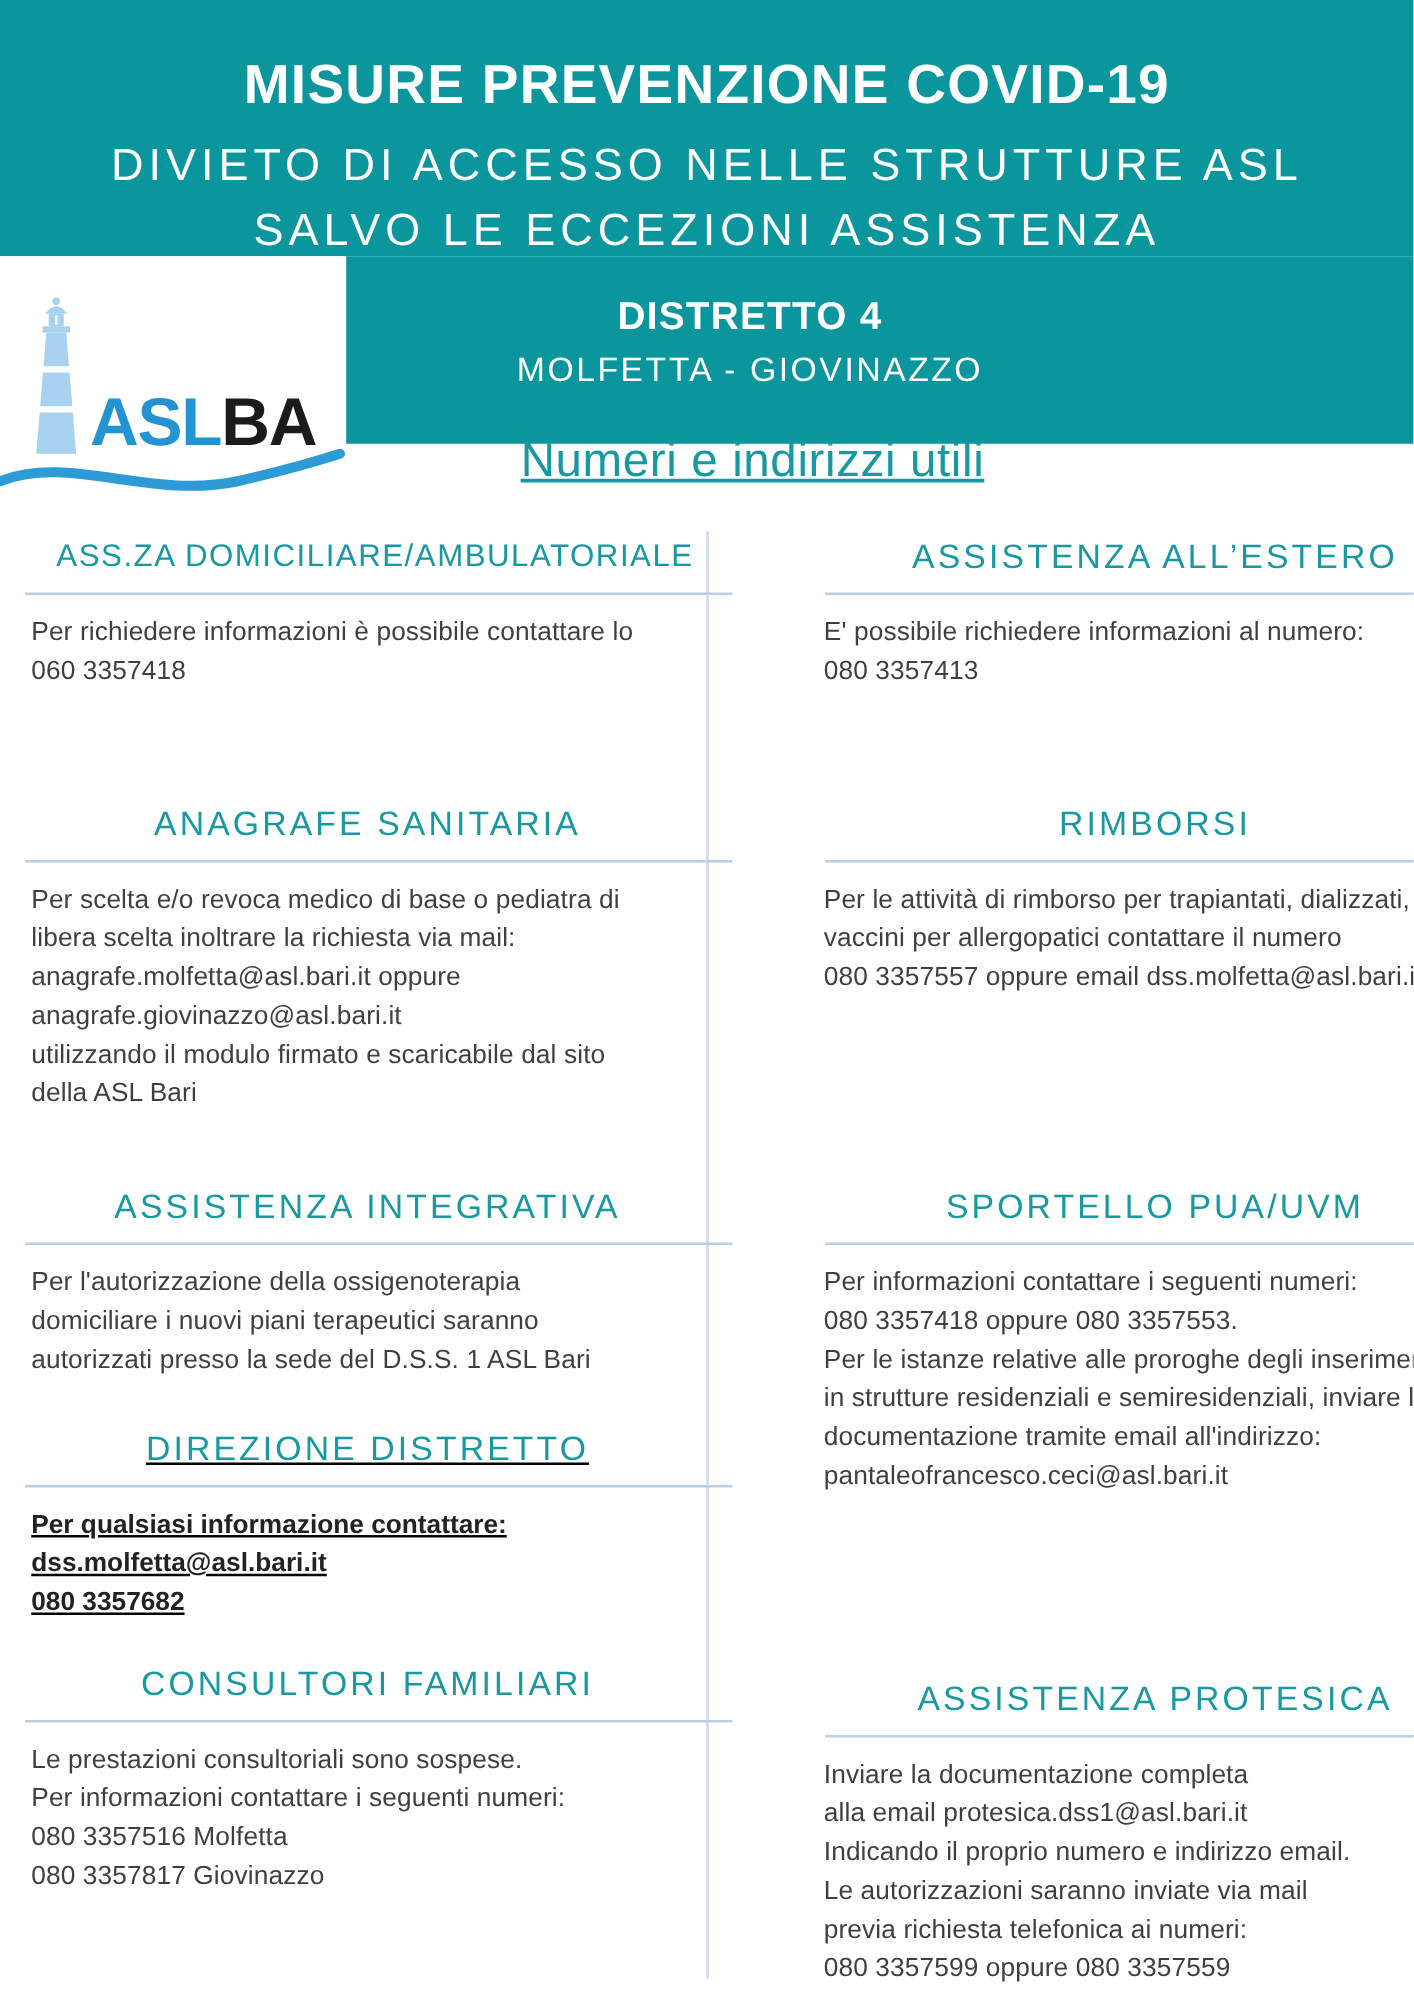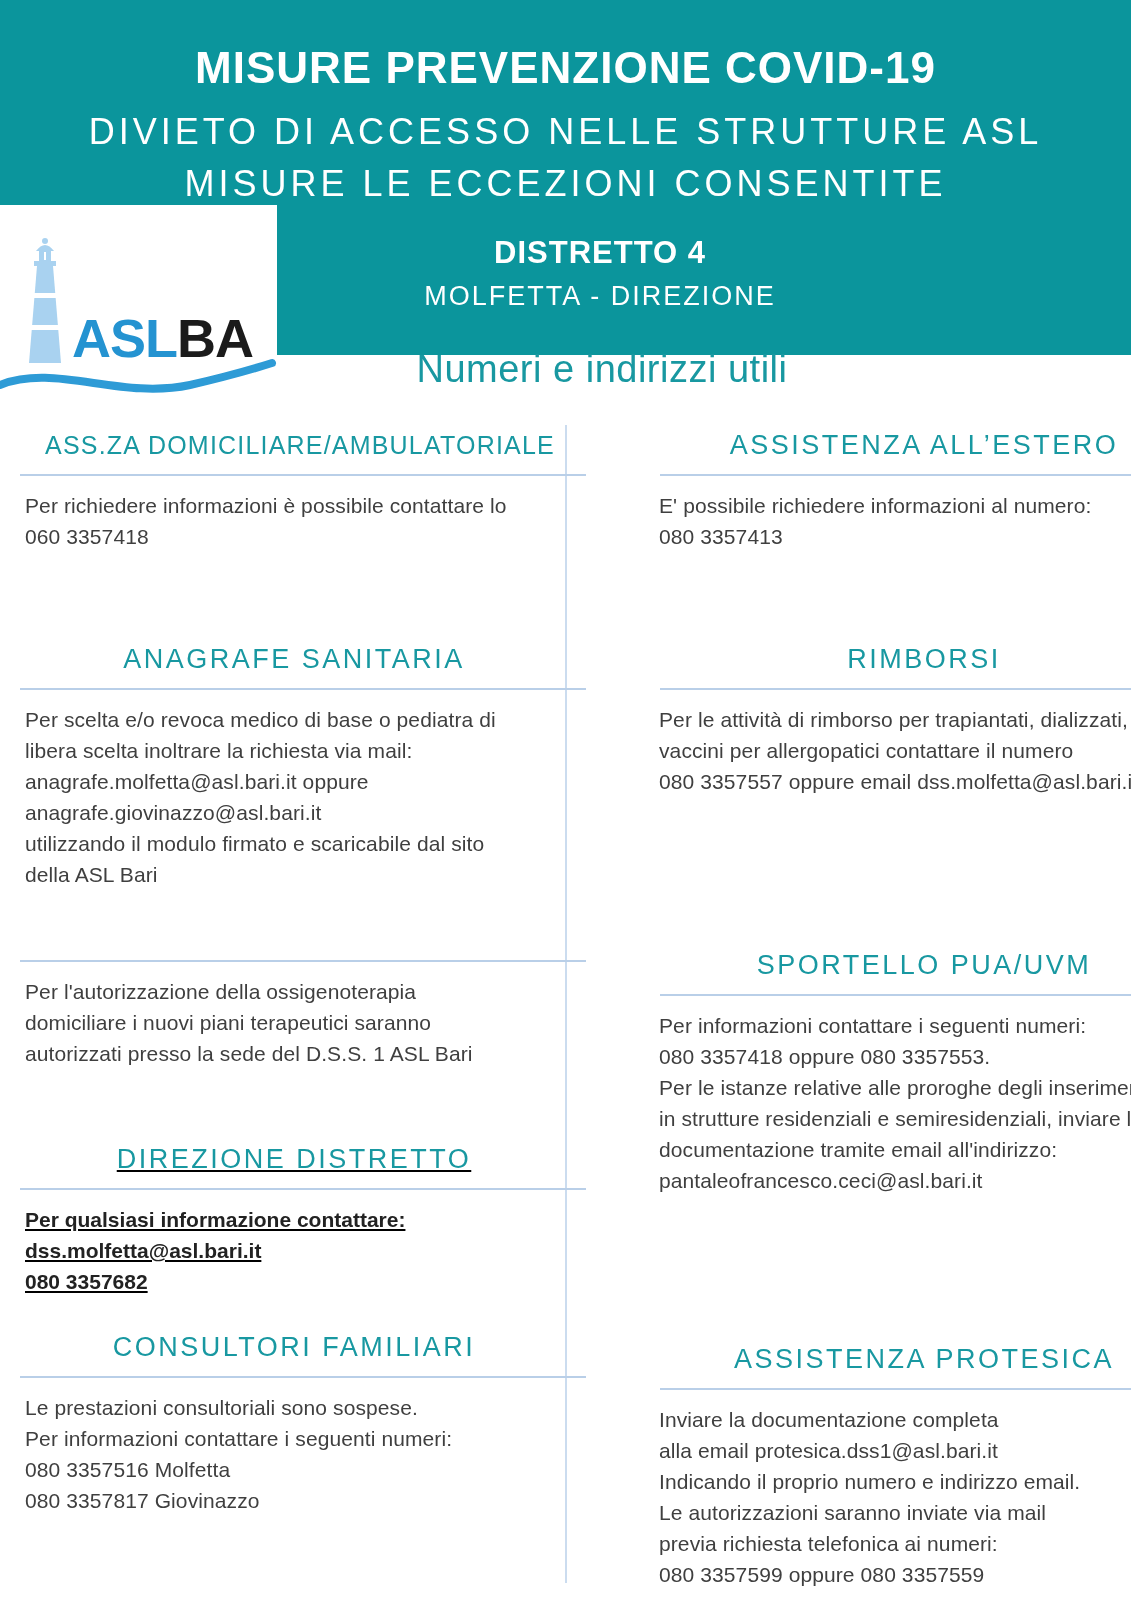--- a/index.html
+++ b/index.html
@@ -33,21 +33,21 @@
 
   
   .logo{position:absolute;left:0;top:205px;width:276px;height:215px;background:#ffffff;}
   .logo svg{position:absolute;left:0;top:30px;}
   .logo-text{position:absolute;left:72px;top:102px;font-size:54px;font-weight:800;letter-spacing:-1px;white-space:nowrap;}
   .logo-text .asl{color:var(--logo-blue);}
   .logo-text .ba{color:var(--logo-black);}
 
   
   .page-title{position:absolute;left:0;top:348px;width:1131px;text-align:center;padding-left:73px;
-              color:var(--heading-teal);font-size:38px;font-weight:500;letter-spacing:0.5px;}
+              color:var(--heading-teal);font-size:38px;font-weight:500;letter-spacing:0.5px;text-decoration:underline;}
 
   
   .content{position:absolute;left:0;top:420px;width:1131px;height:1180px;}
   .vdivider{position:absolute;left:565px;top:5px;width:2px;height:1158px;background:var(--divider-blue);}
   .sec{position:absolute;width:610px;}
   .sec.right{left:594px;margin-left:40px;}
   .sec-title{color:var(--heading-teal);font-size:27px;font-weight:500;letter-spacing:2.5px;
              text-align:center;line-height:34px;white-space:nowrap;padding-right:22px;}
   .sec.right .sec-title{padding-right:30px;}
   .sec-title.long{font-size:25px;letter-spacing:1.2px;padding-right:10px;}
@@ -58,26 +58,26 @@
   .sec-body.semibold{font-weight:700;color:#222222;letter-spacing:0;}
 </style>
 </head>
 <body>
 
 <div class="page">
 
   <header class="banner">
     <div class="banner-title">MISURE PREVENZIONE COVID-19</div>
     <div class="banner-sub first">DIVIETO DI ACCESSO NELLE STRUTTURE ASL</div>
-    <div class="banner-sub">MISURE LE ECCEZIONI CONSENTITE</div>
+    <div class="banner-sub">SALVO LE ECCEZIONI ASSISTENZA</div>
   </header>
 
   <div class="district">
     <div class="district-name">DISTRETTO 4</div>
-    <div class="district-area">MOLFETTA - DIREZIONE</div>
+    <div class="district-area">MOLFETTA - GIOVINAZZO</div>
   </div>
 
   <div class="logo">
     <svg width="280" height="185" viewBox="0 0 280 185">
 
       <g fill="#A9D2F0">
         <circle cx="45" cy="6" r="3"></circle>
         <path d="M36,16 Q45,4 54,16 Z"></path>
         <rect x="39" y="16" width="12" height="10"></rect>
         <rect x="34" y="26" width="22" height="5"></rect>
@@ -113,20 +113,21 @@
       <hr class="sec-rule">
       <div class="sec-body">Per scelta e/o revoca medico di base o pediatra di
 libera scelta inoltrare la richiesta via mail:
 anagrafe.molfetta@asl.bari.it oppure
 anagrafe.giovinazzo@asl.bari.it
 utilizzando il modulo firmato e scaricabile dal sito
 della ASL Bari</div>
     </section>
 
     <section class="sec" style="left:0;top:528px;">
+      <div class="sec-title">ASSISTENZA INTEGRATIVA</div>
       <hr class="sec-rule">
       <div class="sec-body">Per l'autorizzazione della ossigenoterapia
 domiciliare i nuovi piani terapeutici saranno
 autorizzati presso la sede del D.S.S. 1 ASL Bari</div>
     </section>
 
     <section class="sec" style="left:0;top:722px;text-decoration:underline;">
       <div class="sec-title">DIREZIONE DISTRETTO</div>
       <hr class="sec-rule">
       <div class="sec-body semibold">Per qualsiasi informazione contattare:

